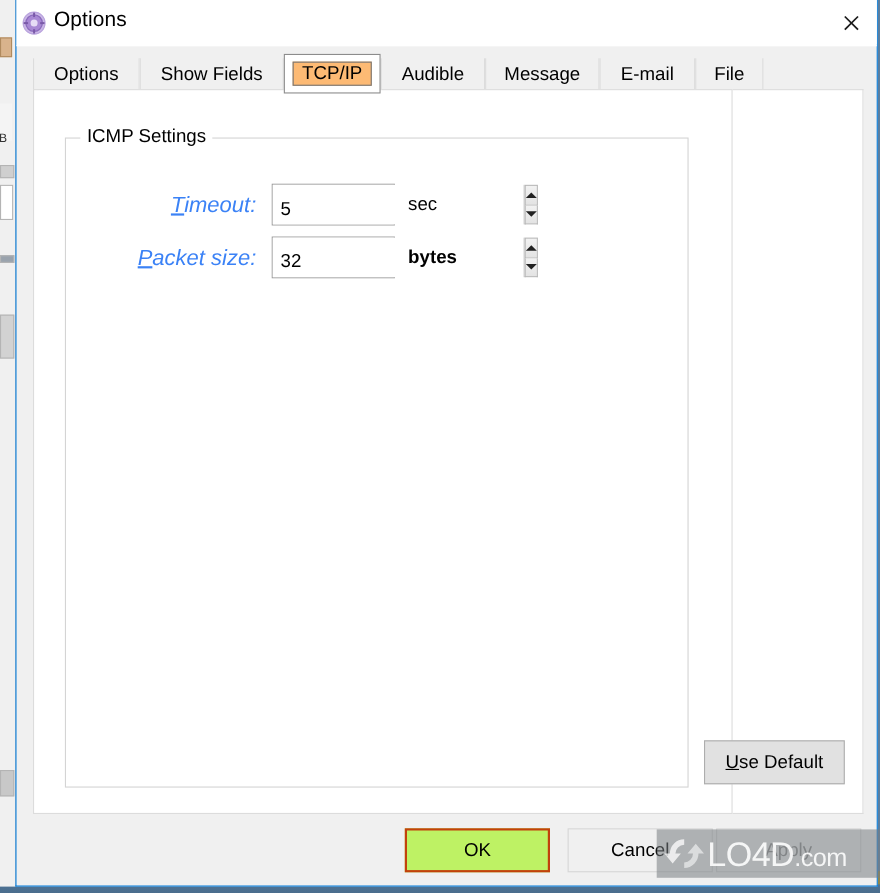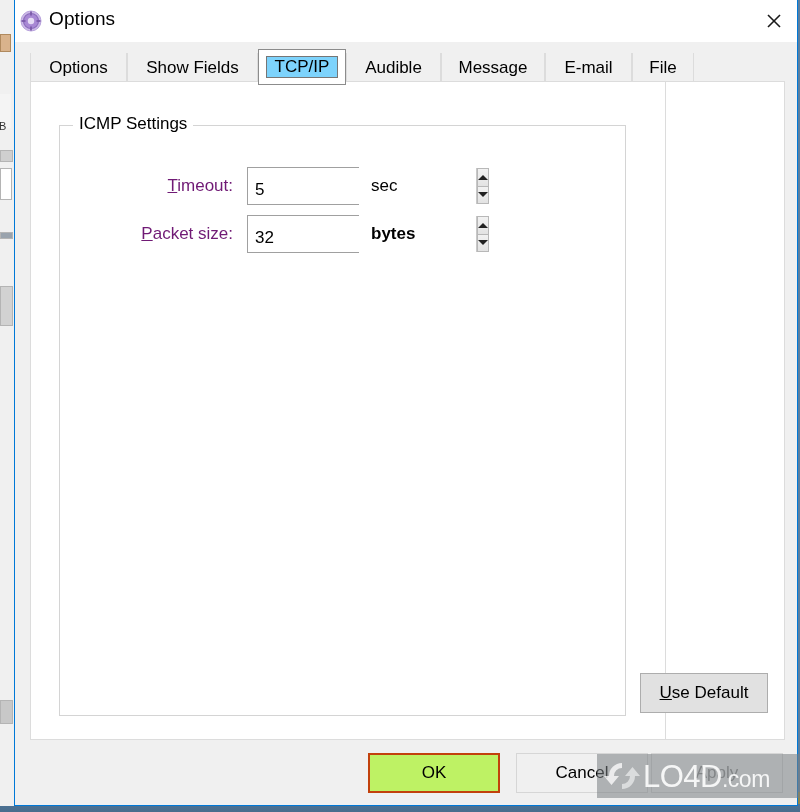--- a/index.html
+++ b/index.html
@@ -148,21 +148,21 @@
     top: 0px;
     height: 36px;
     background: #ffffff;
     border: 1px solid #8c8c8c;
     z-index: 5;
   }
   .tab.selected .tab-inner {
     border: 1px solid #767676;
     padding: 1px 8px 2px 8px;
     line-height: 1;
-    background: #7dd3fc;
+    background: #fdba74;
   }
 
   
   .tabpanel {
     position: absolute;
     left: 15px;
     top: 81px;
     width: 636px;
     height: 659px;
     background: #ffffff;
@@ -202,23 +202,24 @@
     color: #000;
     white-space: nowrap;
   }
 
   
   .row { position: absolute; height: 38px; }
   .row-label {
     position: absolute;
     right: 0;
     top: 9px;
-    font-size: 17px;
-    color: #701a75;
-    white-space: nowrap;
+    font-size: 20px;
+    color: #3b82f6;
+    white-space: nowrap;
+    font-style: italic;
   }
   .row-label u { text-decoration: underline; text-underline-offset: 1px; }
 
   .spinner {
     position: absolute;
     width: 112px;
     height: 38px;
     border: 1px solid #a0a0a0;
     background: #ffffff;
     box-sizing: border-box;

